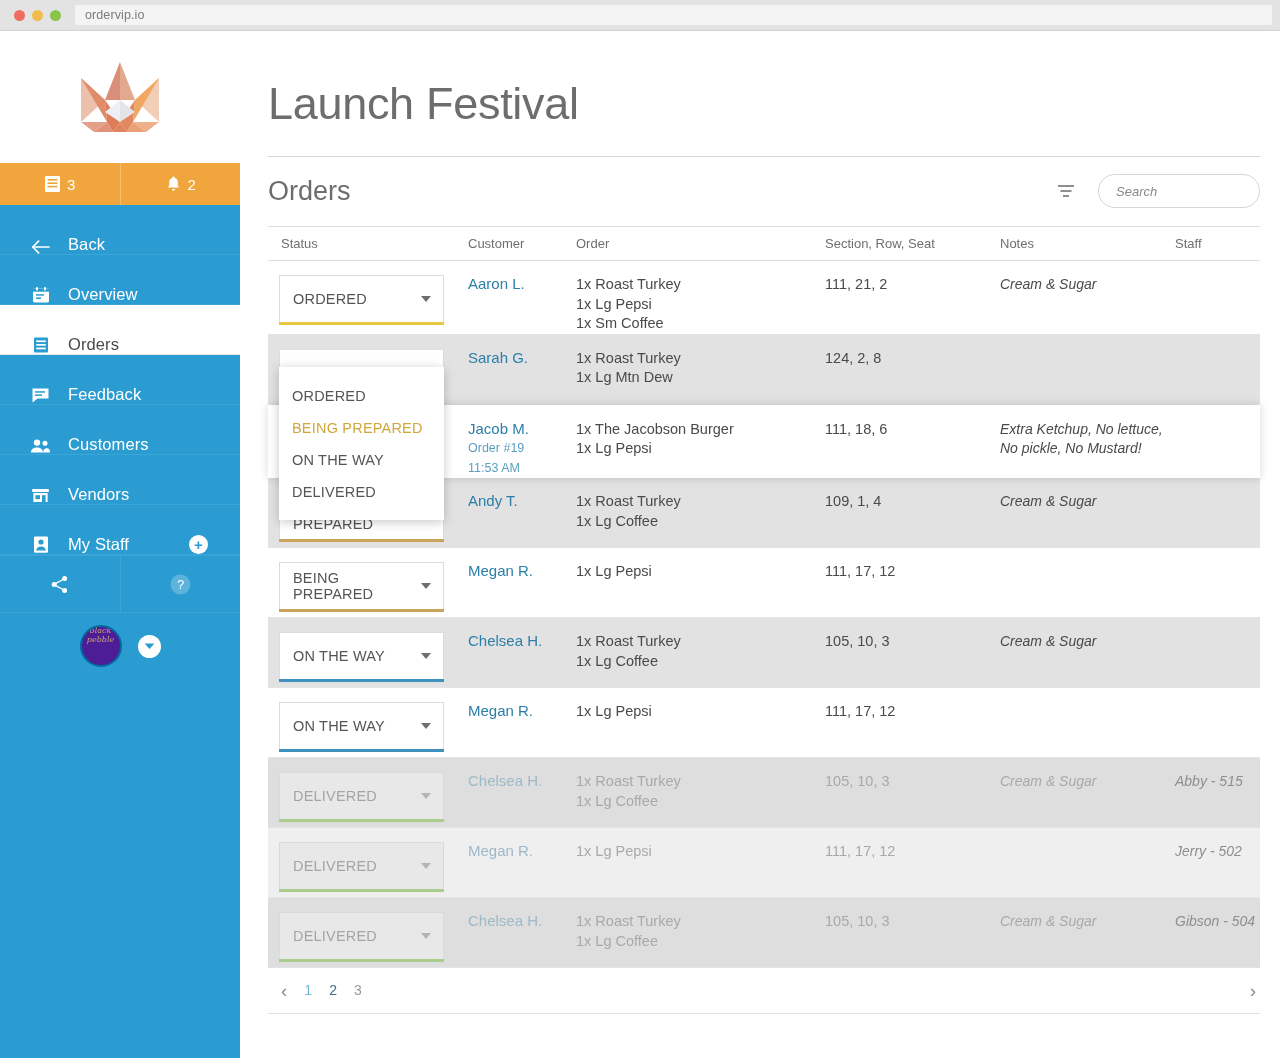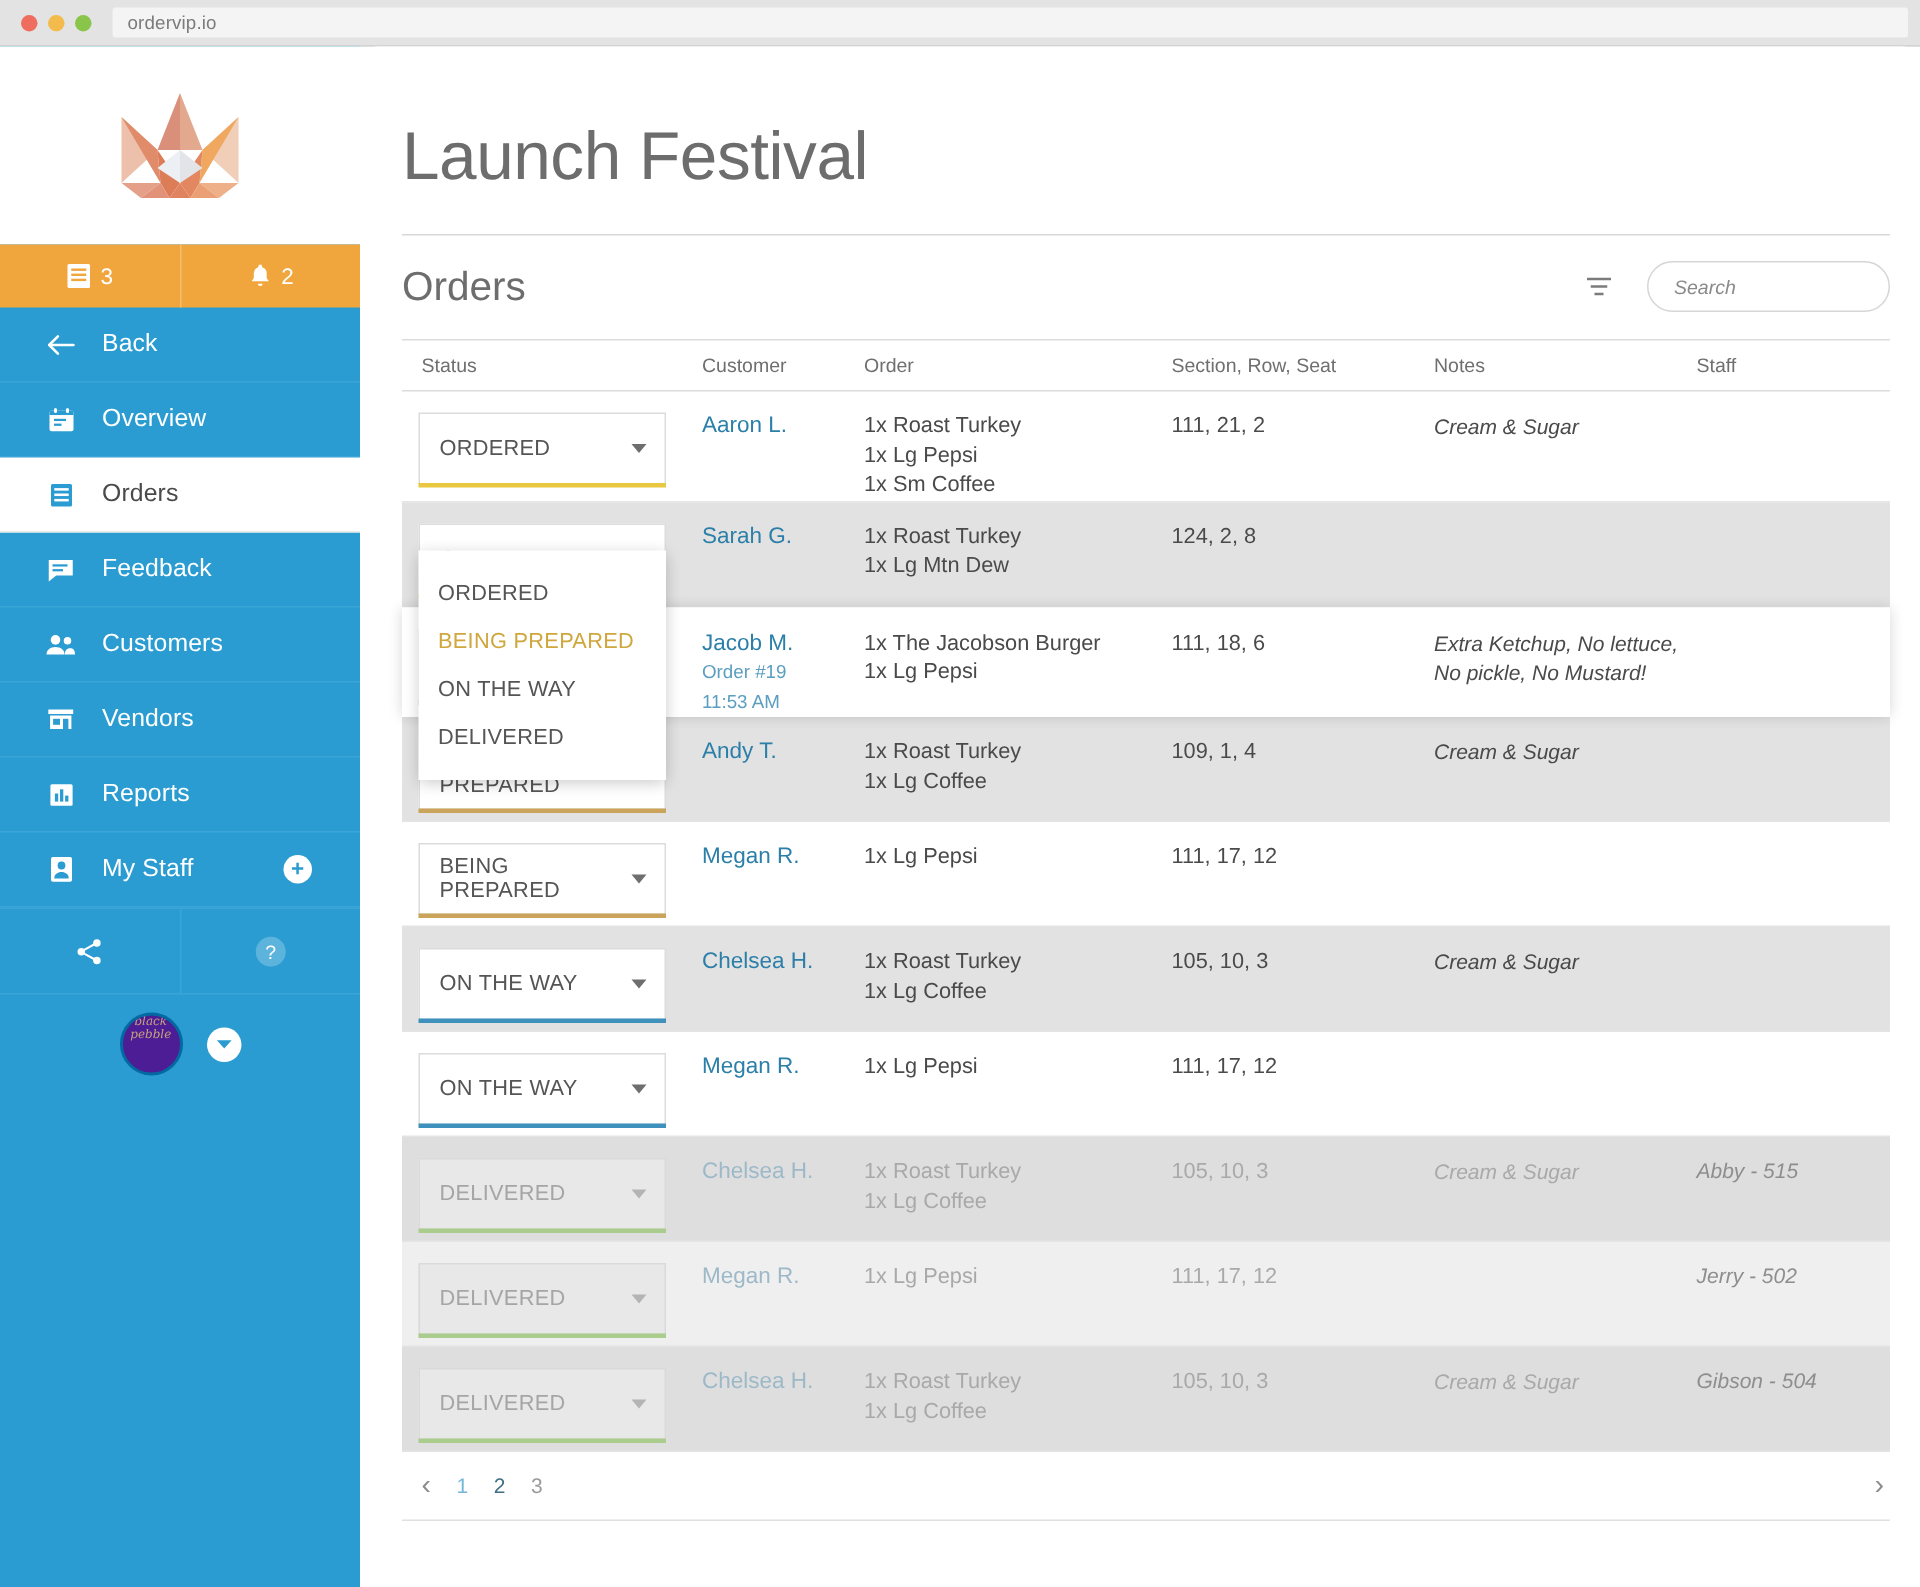--- a/index.html
+++ b/index.html
@@ -48,21 +48,21 @@
   }
   .counter {
     flex: 1; display: flex; align-items: center; justify-content: center;
     gap: 6px; font-size: 15px;
   }
   .counter + .counter { border-left: 1px solid #f5bd6e; }
   .counter svg { display: block; }
 
   .nav { display: flex; flex-direction: column; }
   .nav-item {
-    height: 50px; display: flex; align-items: center;
+    height: 50px; display: flex; align-items: flex-end;
     padding-left: 30px; gap: 17px;
     color: #ffffff; font-size: 16.5px;
     border-bottom: 1px solid #3aa5d6;
     position: relative; letter-spacing: .1px;
   }
   .nav-item.back { border-bottom: 1px solid #3aa5d6; }
   .nav-item.active {
     background: #ffffff; color: #4a4a4a;
     border-bottom: 1px solid #e9e9e9;
   }
@@ -155,21 +155,21 @@
   .row.ghost { background: #dedede; color: #a9a9a9; }
   .row.ghost.light { background: #efefef; }
   .row.highlight {
     background: #ffffff; box-shadow: 0 0 9px rgba(0,0,0,.16);
     z-index: 4; border-bottom: 1px solid #ffffff; border-top: 1px solid #fff;
   }
 
   .c-status { width: 200px; flex: 0 0 200px; padding-left: 11px; }
   .c-cust   { width: 108px; flex: 0 0 108px; }
   .c-order  { width: 205px; flex: 0 0 205px; }
-  .c-seat   { width: 175px; flex: 0 0 175px; }
+  .c-seat   { width: 175px; flex: 0 0 175px; margin-left: 44px; }
   .c-notes  { width: 175px; flex: 0 0 175px; }
   .c-staff  { flex: 1; }
 
   .thead .c-status { padding-left: 13px; }
 
   .status-select {
     width: 165px; height: 48px; background: #ffffff;
     border: 1px solid #dcdcdc;
     display: flex; align-items: center; justify-content: space-between;
     padding: 0 12px 0 13px;
@@ -356,31 +356,20 @@
           <svg width="19" height="17" viewBox="0 0 19 17">
             <rect x="1.2" y="2" width="16.6" height="3" fill="#fff"></rect>
             <rect x="2.4" y="6" width="14.2" height="9" fill="#fff"></rect>
             <rect x="4.4" y="8.2" width="4.6" height="4" fill="#2b9cd1"></rect>
             <rect x="11" y="8.2" width="3.6" height="6.8" fill="#2b9cd1"></rect>
           </svg>
         </span>
         <span>Vendors</span>
       </div>
 
-      <div class="nav-item">
-        <span class="nav-icon">
-          <svg width="18" height="18" viewBox="0 0 18 18">
-            <rect x="1.6" y="1.8" width="14.8" height="14.4" rx="1" fill="#fff"></rect>
-            <rect x="4.6" y="8" width="2.2" height="5.4" fill="#2b9cd1"></rect>
-            <rect x="8" y="5.2" width="2.2" height="8.2" fill="#2b9cd1"></rect>
-            <rect x="11.4" y="9.4" width="2.2" height="4" fill="#2b9cd1"></rect>
-          </svg>
-        </span>
-        <span>Reports</span>
-      </div>
 
       <div class="nav-item">
         <span class="nav-icon">
           <svg width="16" height="19" viewBox="0 0 16 19">
             <rect x="1" y="1.4" width="14" height="16.4" rx="1.2" fill="#fff"></rect>
             <circle cx="8" cy="7" r="2.6" fill="#2b9cd1"></circle>
             <path d="M3.2 15.6c0-2.7 2.2-4.2 4.8-4.2s4.8 1.5 4.8 4.2z" fill="#2b9cd1"></path>
           </svg>
         </span>
         <span>My Staff</span>

